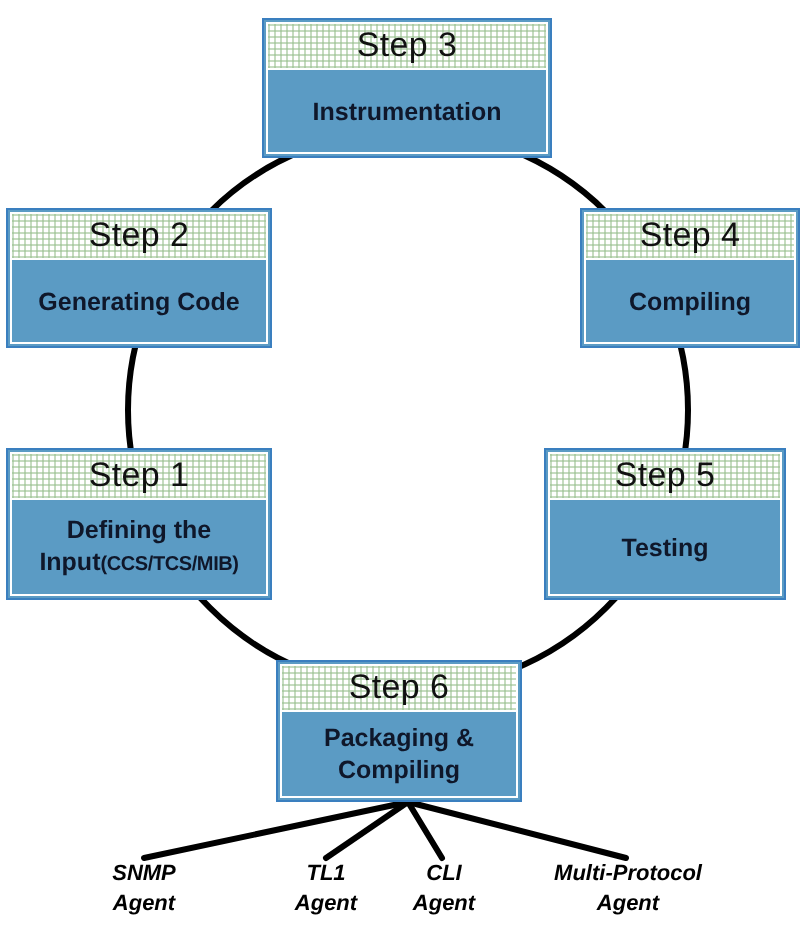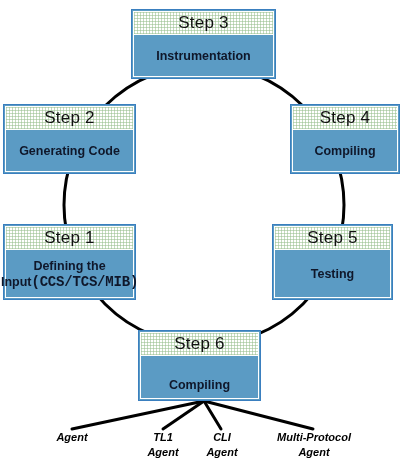--- a/index.html
+++ b/index.html
@@ -69,23 +69,22 @@
     align-items: center;
     justify-content: center;
     text-align: center;
     color: #0f172a;
     font-size: 12.5px;
     font-weight: bold;
     line-height: 16px;
     padding: 0 3px;
   }
   .step-body .small-caps {
-    font-size: 14px;
+    font-size: 10px;
     letter-spacing: -0.2px;
-    font-family: Liberation Mono, monospace;
   }
   .agent-label {
     position: absolute;
     text-align: center;
     font-size: 11px;
     font-style: italic;
     font-weight: bold;
     color: #000000;
     line-height: 15px;
     white-space: nowrap;
@@ -158,28 +157,29 @@
         <span>Testing</span>
       </div>
     </div>
   </div>
 
   <div class="step-box" style="left:138px; top:330px; width:123px; height:71px;">
     <div class="step-inner">
       <div class="step-header">Step 6</div>
       <div class="step-body">
         <div>
-          <br>
+          <span>Packaging &amp;</span><br>
           <span>Compiling</span>
         </div>
       </div>
     </div>
   </div>
 
   <div class="agent-label" style="left:36px; top:430px; width:72px;">
+    <span>SNMP</span>
     <span>Agent</span>
   </div>
 
   <div class="agent-label" style="left:129px; top:430px; width:68px;">
     <span>TL1</span>
     <span>Agent</span>
   </div>
 
   <div class="agent-label" style="left:188px; top:430px; width:68px;text-align:center;">
     <span>CLI</span>

